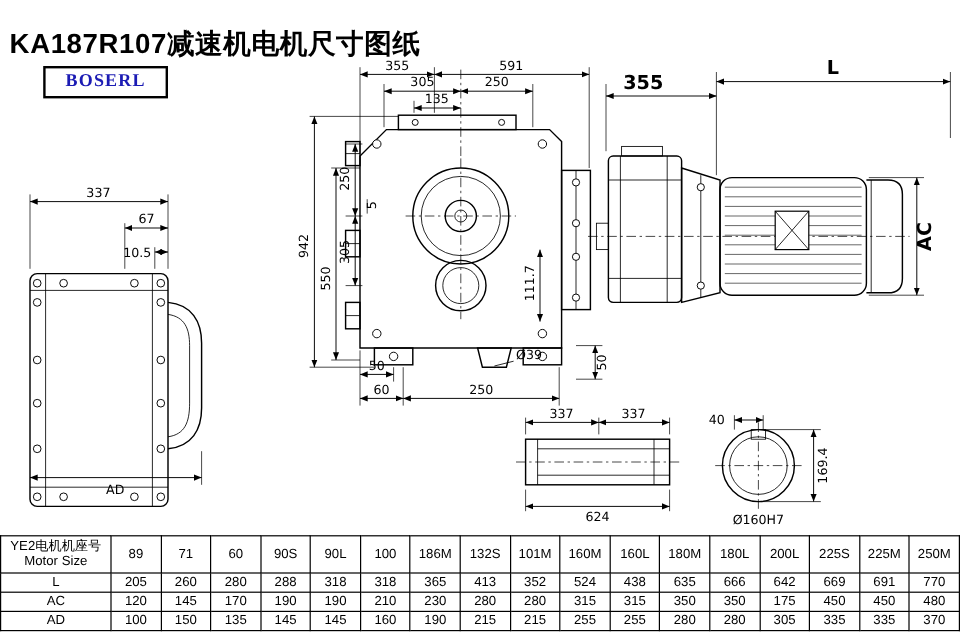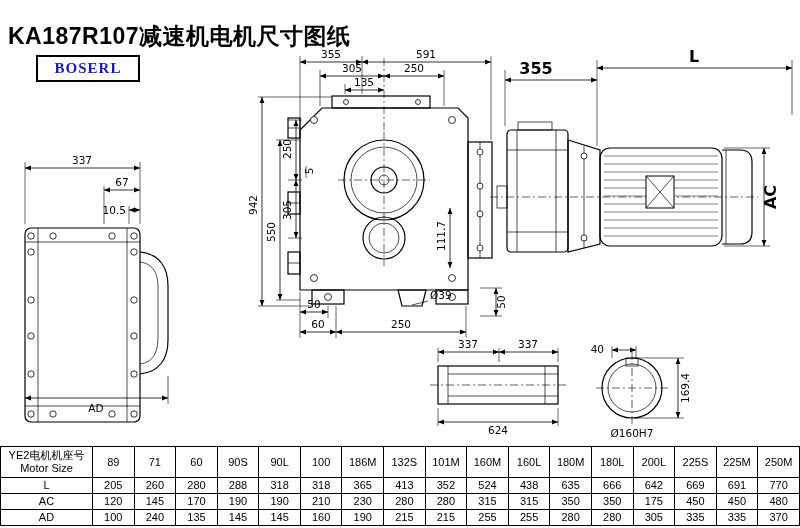--- a/index.html
+++ b/index.html
@@ -322,21 +322,21 @@
           <td>350</td>
           <td>350</td>
           <td>175</td>
           <td>450</td>
           <td>450</td>
           <td>480</td>
         </tr>
         <tr>
           <th>AD</th>
           <td>100</td>
-          <td>240</td>
+          <td>150</td>
           <td>135</td>
           <td>145</td>
           <td>145</td>
           <td>160</td>
           <td>190</td>
           <td>215</td>
           <td>215</td>
           <td>255</td>
           <td>255</td>
           <td>280</td>

